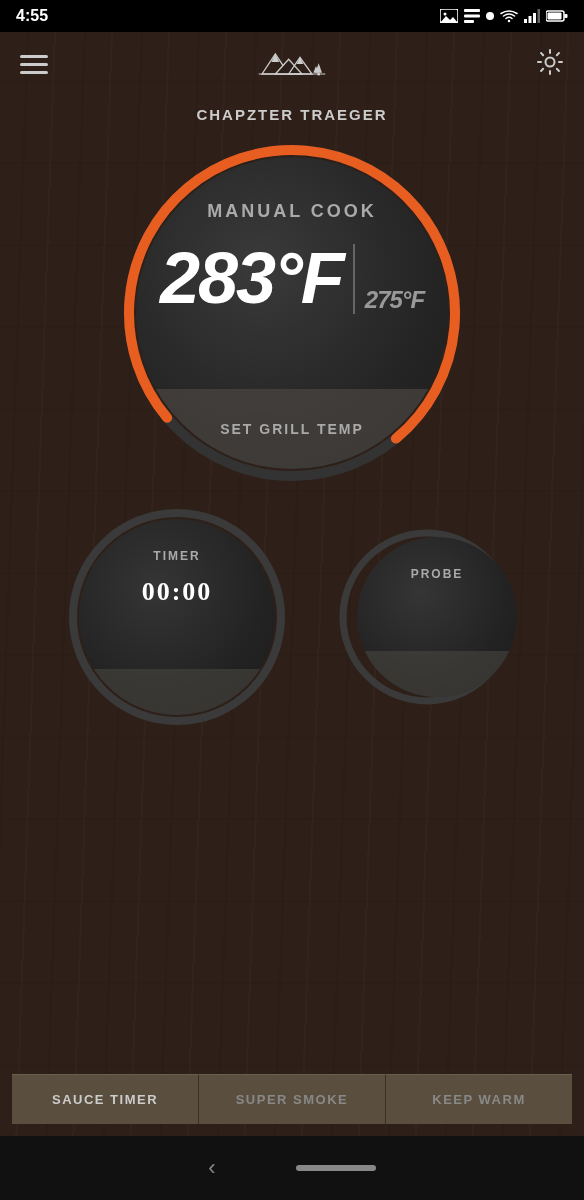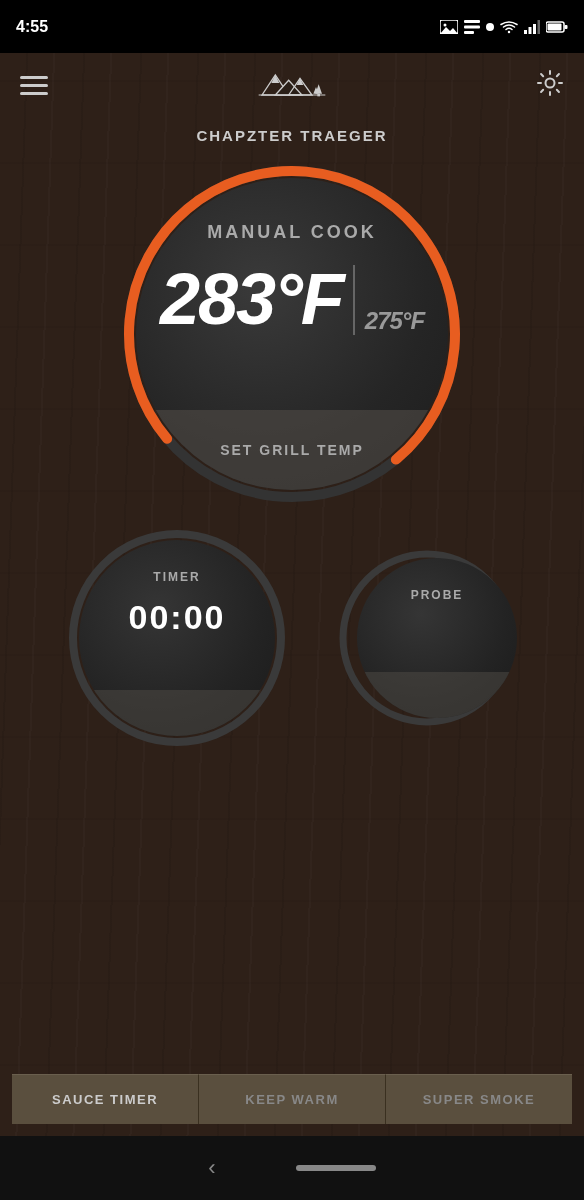--- a/index.html
+++ b/index.html
@@ -39,21 +39,21 @@
           rgba(0,0,0,0.05) 82px
         );
       z-index: 0;
     }
 
     
     .status-bar {
       position: relative;
       z-index: 10;
       background: #000;
-      height: 53px;
+      height: 32px;
       display: flex;
       align-items: center;
       justify-content: space-between;
       padding: 0 16px;
     }
 
     .status-time {
       color: #fff;
       font-size: 16px;
       font-weight: bold;
@@ -269,23 +269,24 @@
       color: #aaa;
       font-size: 12px;
       letter-spacing: 2px;
       font-weight: bold;
       margin-top: 30px;
       margin-bottom: 14px;
     }
 
     .small-gauge-value {
       color: #fff;
-      font-size: 34px;
+      font-size: 26px;
       font-weight: bold;
       letter-spacing: 2px;
+      font-family: Liberation Serif, serif;
     }
 
     .small-gauge-bottom {
       position: absolute;
       bottom: 0;
       left: 0;
       right: 0;
       height: 46px;
       background: rgba(80, 75, 70, 0.5);
       border-radius: 0 0 100px 100px;
@@ -502,20 +503,20 @@
       <div class="small-gauge-label">PROBE</div>
       <div class="small-gauge-value"></div>
       <div class="small-gauge-bottom"></div>
     </div>
   </div>
 
 </div>
 
 <div class="bottom-buttons">
   <button class="bottom-btn">SAUCE TIMER</button>
+  <button class="bottom-btn">SUPER SMOKE</button>
   <button class="bottom-btn">KEEP WARM</button>
-  <button class="bottom-btn">SUPER SMOKE</button>
 </div>
 
 <div class="bottom-nav">
   <div class="nav-back-arrow">‹</div>
   <div class="nav-home-pill"></div>
 </div>
 
 </body></html>

